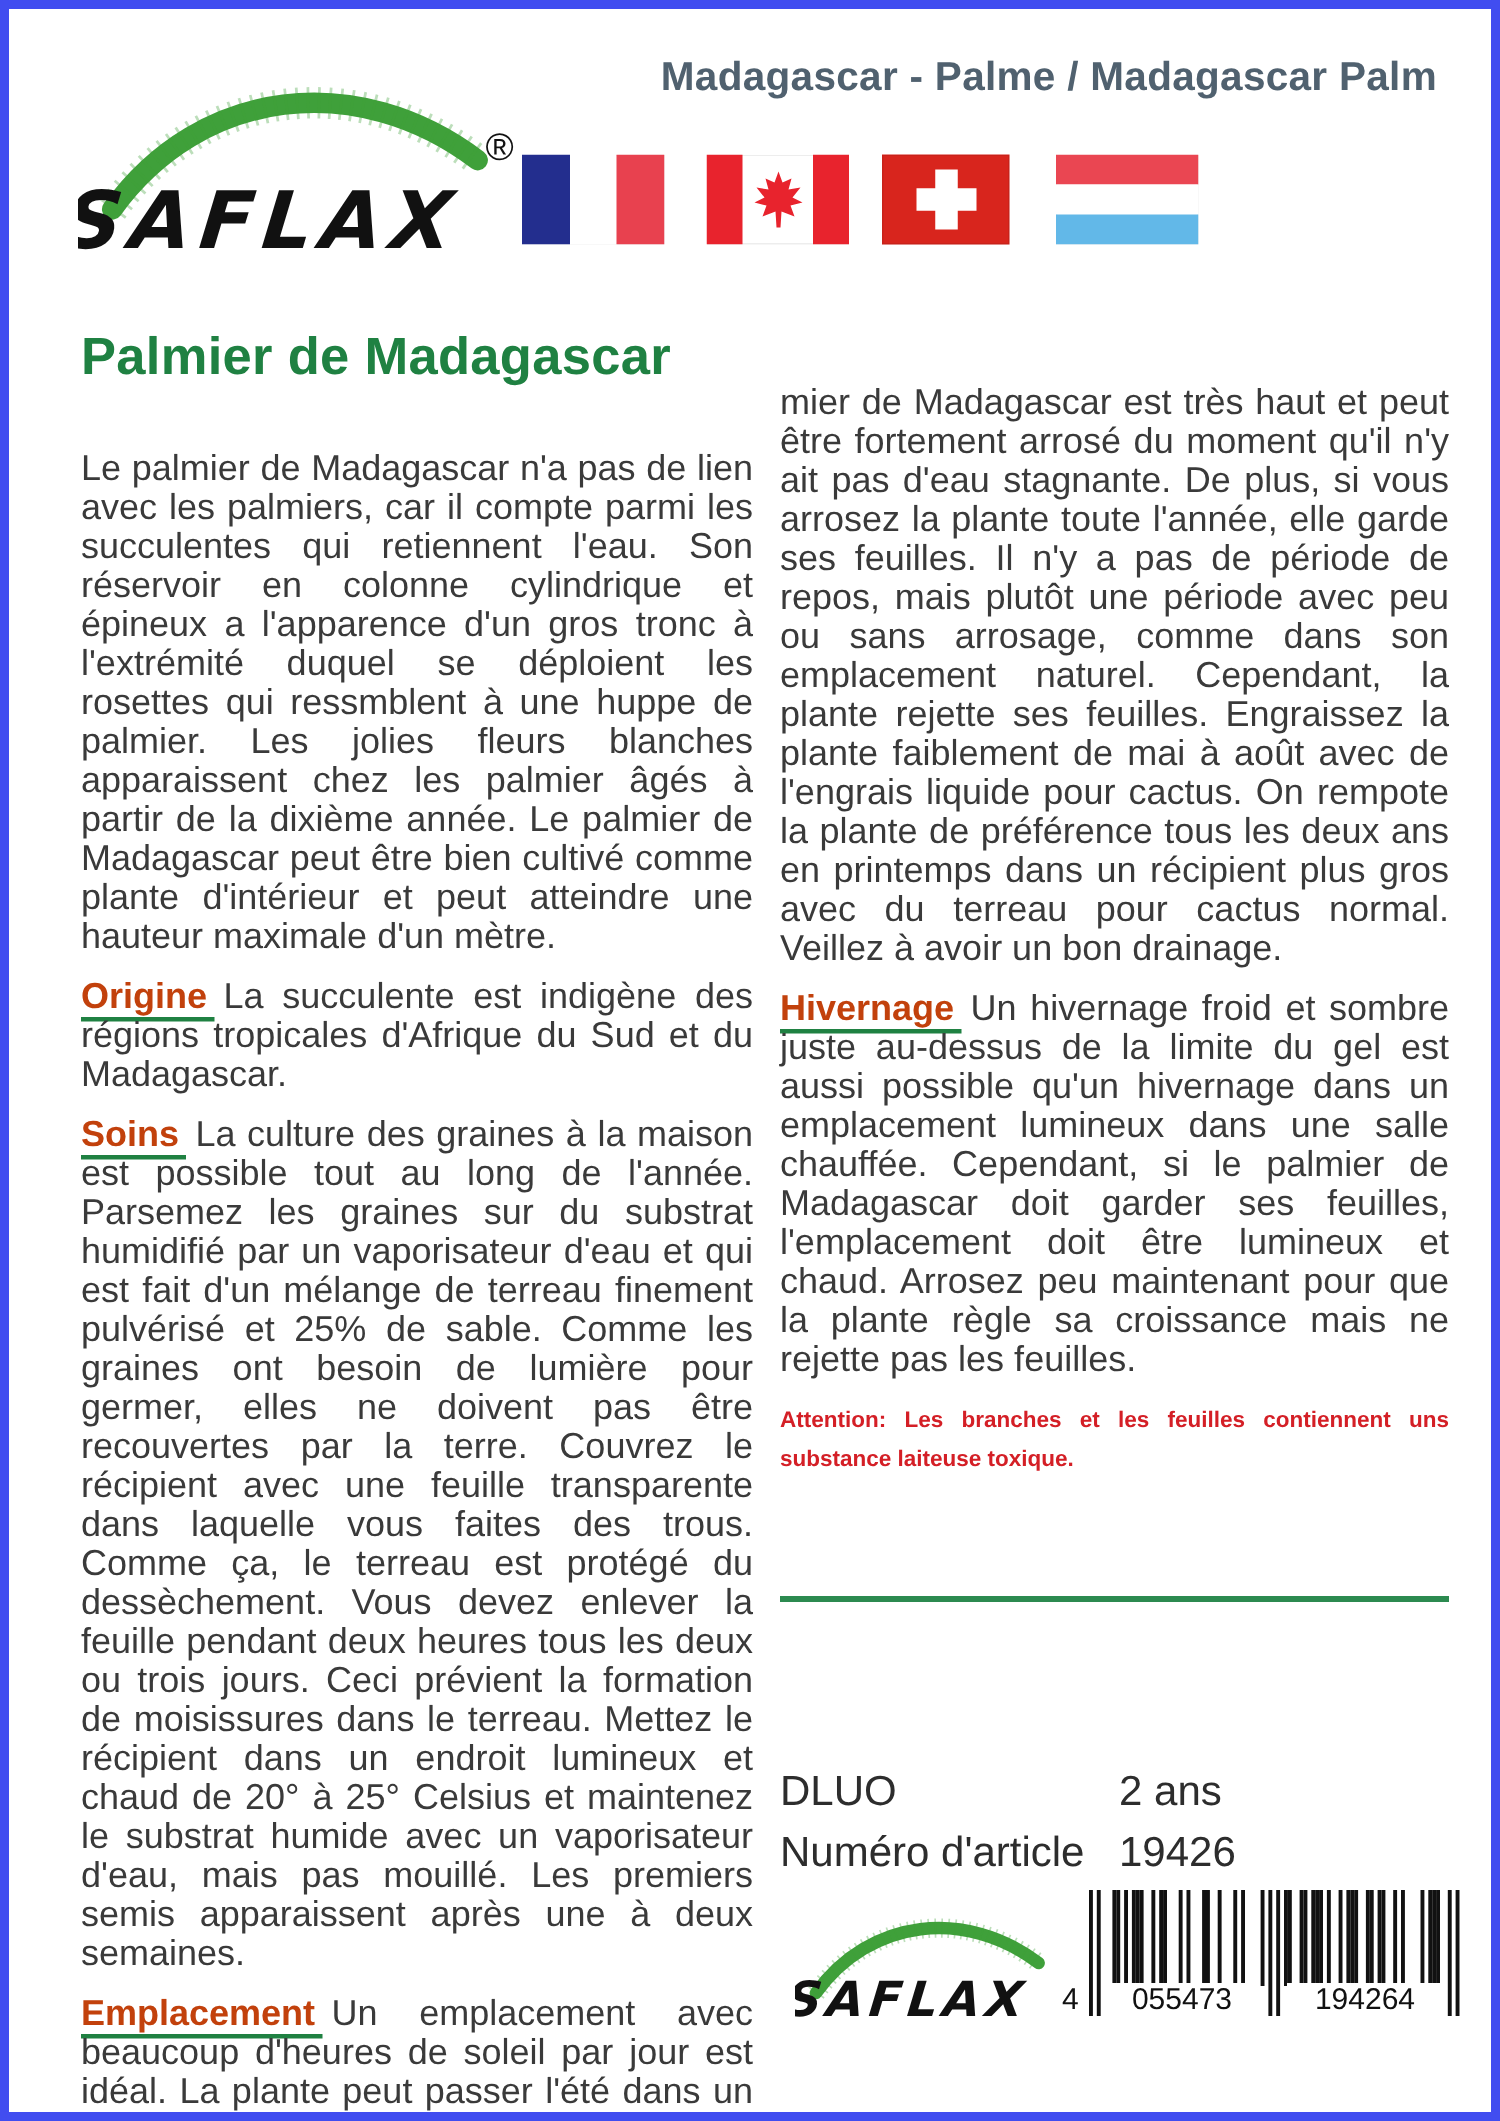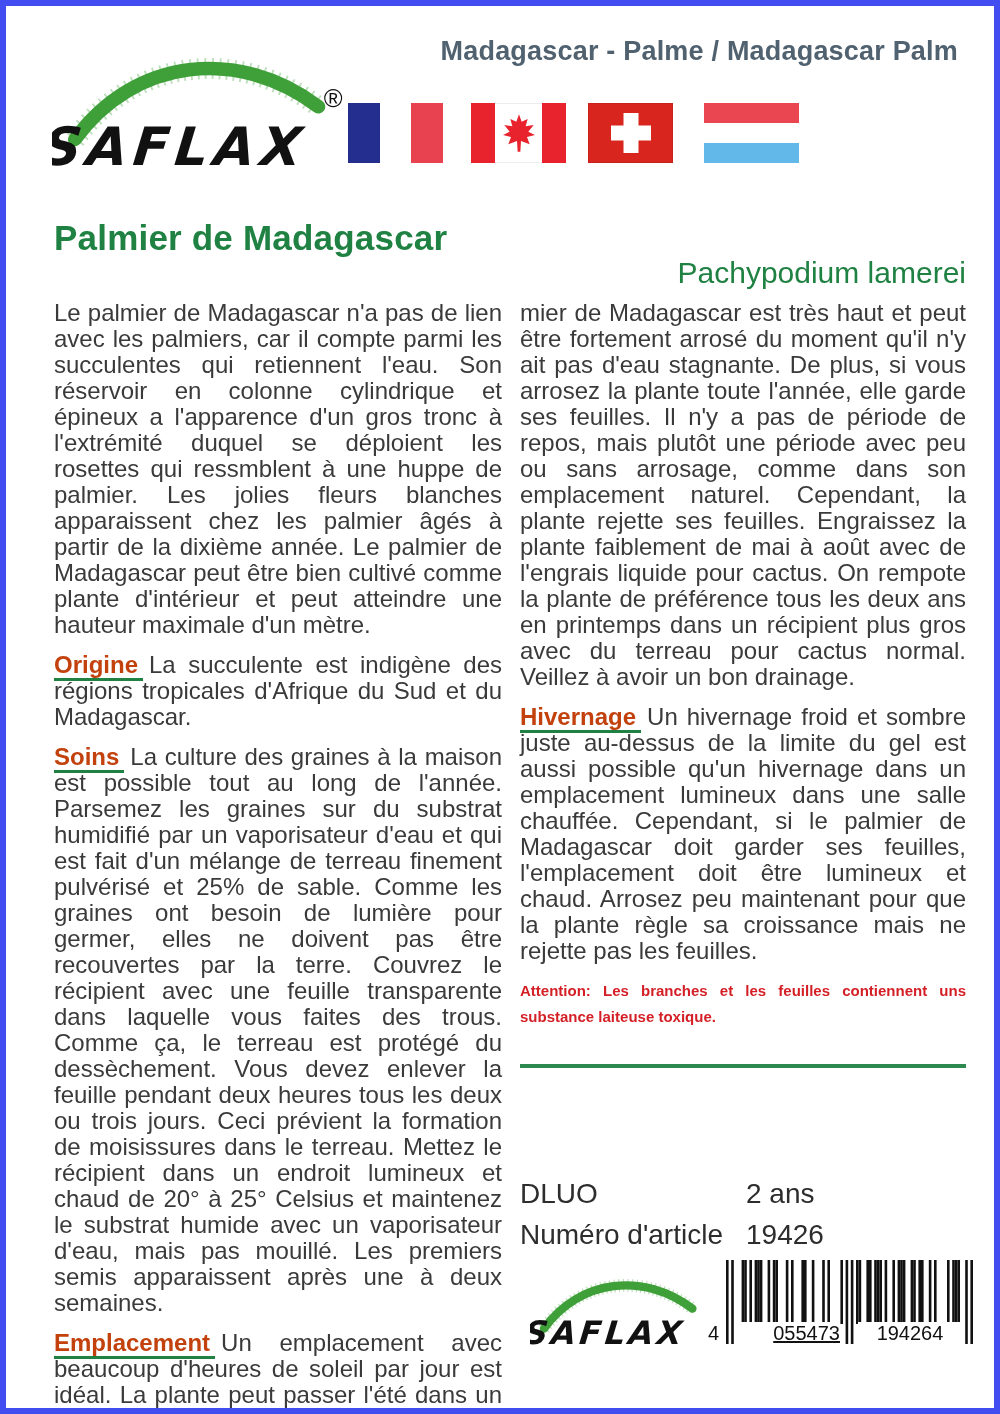--- a/index.html
+++ b/index.html
@@ -44,21 +44,21 @@
   .bottom{position:absolute;left:514px;top:1058px;width:446px;}
   .green-rule{border:none;height:4px;background:#2c8a50;margin:0;width:100%;}
   .info{margin-top:110px;}
   .info-row{display:flex;font-size:28px;color:#2d2d2d;margin-bottom:9px;}
   .info-label{width:226px;}
   .footer{display:flex;align-items:flex-start;margin-top:6px;}
   .barcode-wrap{margin-left:auto;position:relative;width:268px;height:98px;}
   .barcode-wrap svg{position:absolute;left:18px;top:0;}
   .bc-digit{position:absolute;font-size:20px;color:#111;background:#fff;line-height:22px;}
   .bc-first{left:0;top:62px;}
-  .bc-g1{left:28px;top:62px;width:104px;text-align:right;text-decoration:underline;}
+  .bc-g1{left:28px;top:62px;width:104px;text-align:center;}
   .bc-g2{left:150px;top:62px;width:104px;text-align:center;}
 </style>
 </head>
 <body>
 
 <div class="page">
 
   <svg class="logo-big" viewBox="0 0 320 158">
     <path d="M 25 118 C 90 28, 205 16, 292 82" fill="none" stroke="#3fa03a" stroke-width="15" stroke-linecap="round"></path>
     <path d="M 25 118 C 90 28, 205 16, 292 82" fill="none" stroke="#3fa03a" stroke-width="23" stroke-dasharray="2 6" opacity="0.35"></path>
@@ -98,21 +98,20 @@
 
   <div class="col-left">
     <p class="body">Le palmier de Madagascar n'a pas de lien avec les palmiers, car il compte parmi les succulentes qui retiennent l'eau. Son réservoir en colonne cylindrique et épineux a l'apparence d'un gros tronc à l'extrémité duquel se déploient les rosettes qui ressmblent à une huppe de palmier. Les jolies fleurs blanches apparaissent chez les palmier âgés à partir de la dixième année. Le palmier de Madagascar peut être bien cultivé comme plante d'intérieur et peut atteindre une hauteur maximale d'un mètre.</p>
     <p class="body"><span class="sec-head">Origine</span><span>La succulente est indigène des régions tropicales d'Afrique du Sud et du Madagascar.</span></p>
     <p class="body"><span class="sec-head">Soins</span><span>La culture des graines à la maison est possible tout au long de l'année. Parsemez les graines sur du substrat humidifié par un vaporisateur d'eau et qui est fait d'un mélange de terreau finement pulvérisé et 25% de sable. Comme les graines ont besoin de lumière pour germer, elles ne doivent pas être recouvertes par la terre. Couvrez le récipient avec une feuille transparente dans laquelle vous faites des trous. Comme ça, le terreau est protégé du dessèchement. Vous devez enlever la feuille pendant deux heures tous les deux ou trois jours. Ceci prévient la formation de moisissures dans le terreau. Mettez le récipient dans un endroit lumineux et chaud de 20° à 25° Celsius et maintenez le substrat humide avec un vaporisateur d'eau, mais pas mouillé. Les premiers semis apparaissent après une à deux semaines.</span></p>
     <p class="body"><span class="sec-head">Emplacement</span><span>Un emplacement avec beaucoup d'heures de soleil par jour est idéal. La plante peut passer l'été dans un endroit chaud et protégé du vent et surtout de la pluie.</span></p>
     <p class="body"><span class="sec-head">Entretien</span><span>Malgré le fait qu'il appartienne aux plantes succulentes, le maison en eau du pal-</span></p>
   </div>
 
   <div class="col-right">
-    <h2 class="title-latin">Pachypodium lamerei</h2>
     <p class="body">mier de Madagascar est très haut et peut être fortement arrosé du moment qu'il n'y ait pas d'eau stagnante. De plus, si vous arrosez la plante toute l'année, elle garde ses feuilles. Il n'y a pas de période de repos, mais plutôt une période avec peu ou sans arrosage, comme dans son emplacement naturel. Cependant, la plante rejette ses feuilles. Engraissez la plante faiblement de mai à août avec de l'engrais liquide pour cactus. On rempote la plante de préférence tous les deux ans en printemps dans un récipient plus gros avec du terreau pour cactus normal. Veillez à avoir un bon drainage.</p>
     <p class="body"><span class="sec-head">Hivernage</span><span>Un hivernage froid et sombre juste au-dessus de la limite du gel est aussi possible qu'un hivernage dans un emplacement lumineux dans une salle chauffée. Cependant, si le palmier de Madagascar doit garder ses feuilles, l'emplacement doit être lumineux et chaud. Arrosez peu maintenant pour que la plante règle sa croissance mais ne rejette pas les feuilles.</span></p>
     <p class="warning">Attention: Les branches et les feuilles contiennent uns substance laiteuse toxique.</p>
   </div>
 
   <div class="bottom">
     <hr class="green-rule">
     <div class="info">
       <div class="info-row">
         <span class="info-label">DLUO</span>

